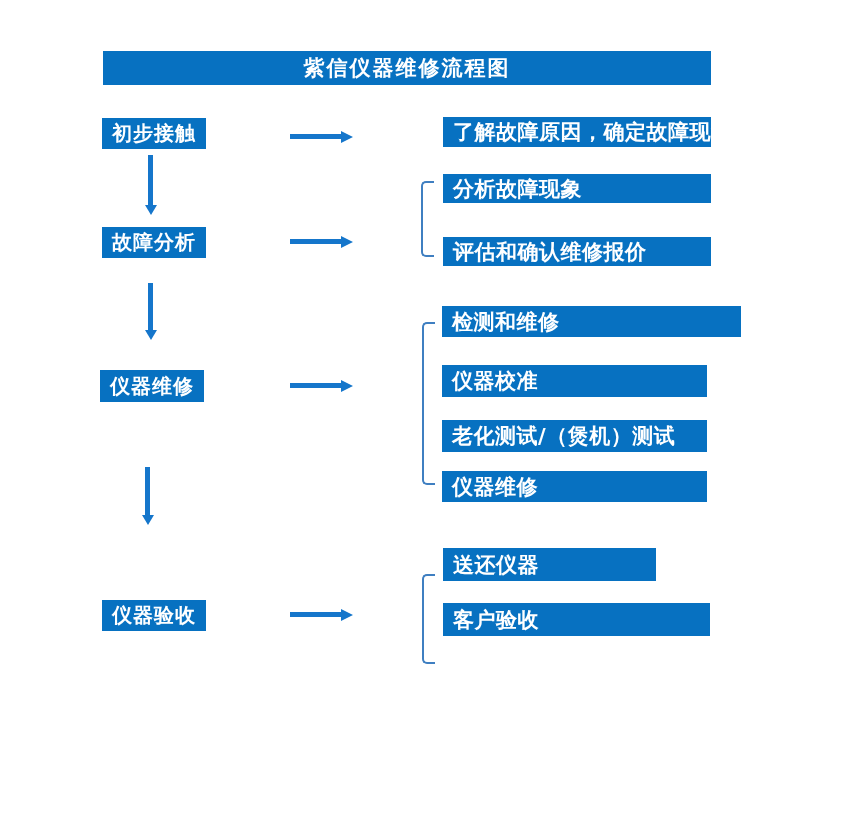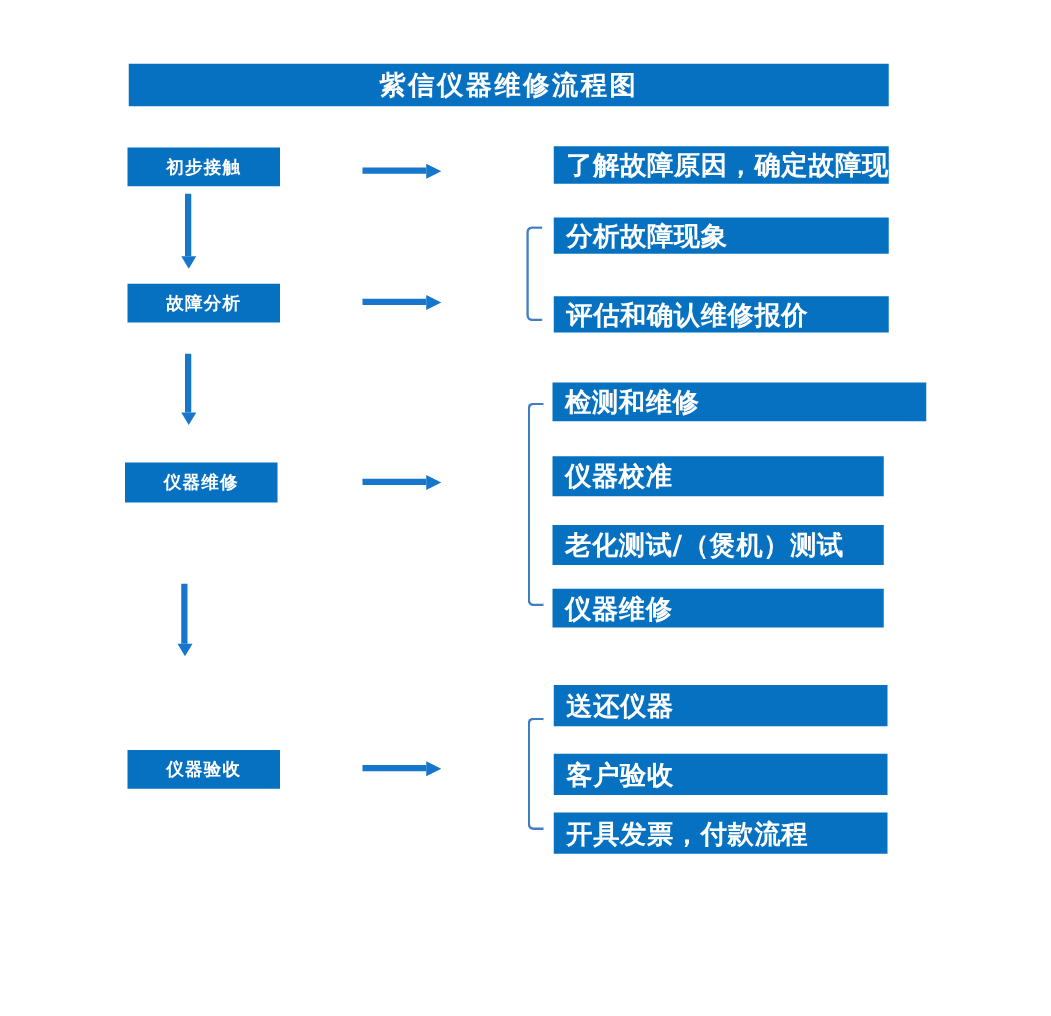--- a/index.html
+++ b/index.html
@@ -16,22 +16,22 @@
   .box{
     position:absolute;background:var(--blue);color:#fff;font-weight:bold;
     box-sizing:border-box;white-space:nowrap;
   }
   .titlebar{
     left:103px;top:51px;width:608px;height:34px;
     display:flex;align-items:center;justify-content:center;
     font-size:21px;letter-spacing:2px;
   }
   .stage{
-    width:122px;height:31px;display:flex;align-items:center;justify-content:center;
-    font-size:14px;letter-spacing:1px;font-family:Liberation Serif, serif;
+    width:104px;height:31px;display:flex;align-items:center;justify-content:center;
+    font-size:20px;letter-spacing:1px;font-family:Liberation Serif, serif;
   }
   .detail{
     display:flex;align-items:center;padding-left:10px;
     font-size:21px;letter-spacing:0.5px;
   }
   
   .h-arrow{position:absolute;display:flex;align-items:center;height:13px;}
   .h-arrow .shaft{width:51px;height:5px;background:var(--arrow);}
   .h-arrow .head{
     width:0;height:0;border-top:6.5px solid transparent;
@@ -102,17 +102,16 @@
     <div class="shaft" style="height:48px;"></div>
     <div class="head"></div>
   </div>
 
   <div class="box stage" style="left:102px;top:600px;">仪器验收</div>
   <div class="h-arrow" style="left:290px;top:608px;">
     <div class="shaft"></div>
     <div class="head"></div>
   </div>
   <div class="bracket" style="left:422px;top:574px;height:90px;"></div>
-  <div class="box detail" style="left:443px;top:548px;width:267px;height:33px;">送还仪器</div>
+  <div class="box detail" style="left:443px;top:548px;width:213px;height:33px;">送还仪器</div>
   <div class="box detail" style="left:443px;top:603px;width:267px;height:33px;">客户验收</div>
-  <div class="box detail" style="left:443px;top:650px;width:267px;height:33px;">开具发票，付款流程</div>
 
 </div>
 
 </body></html>

